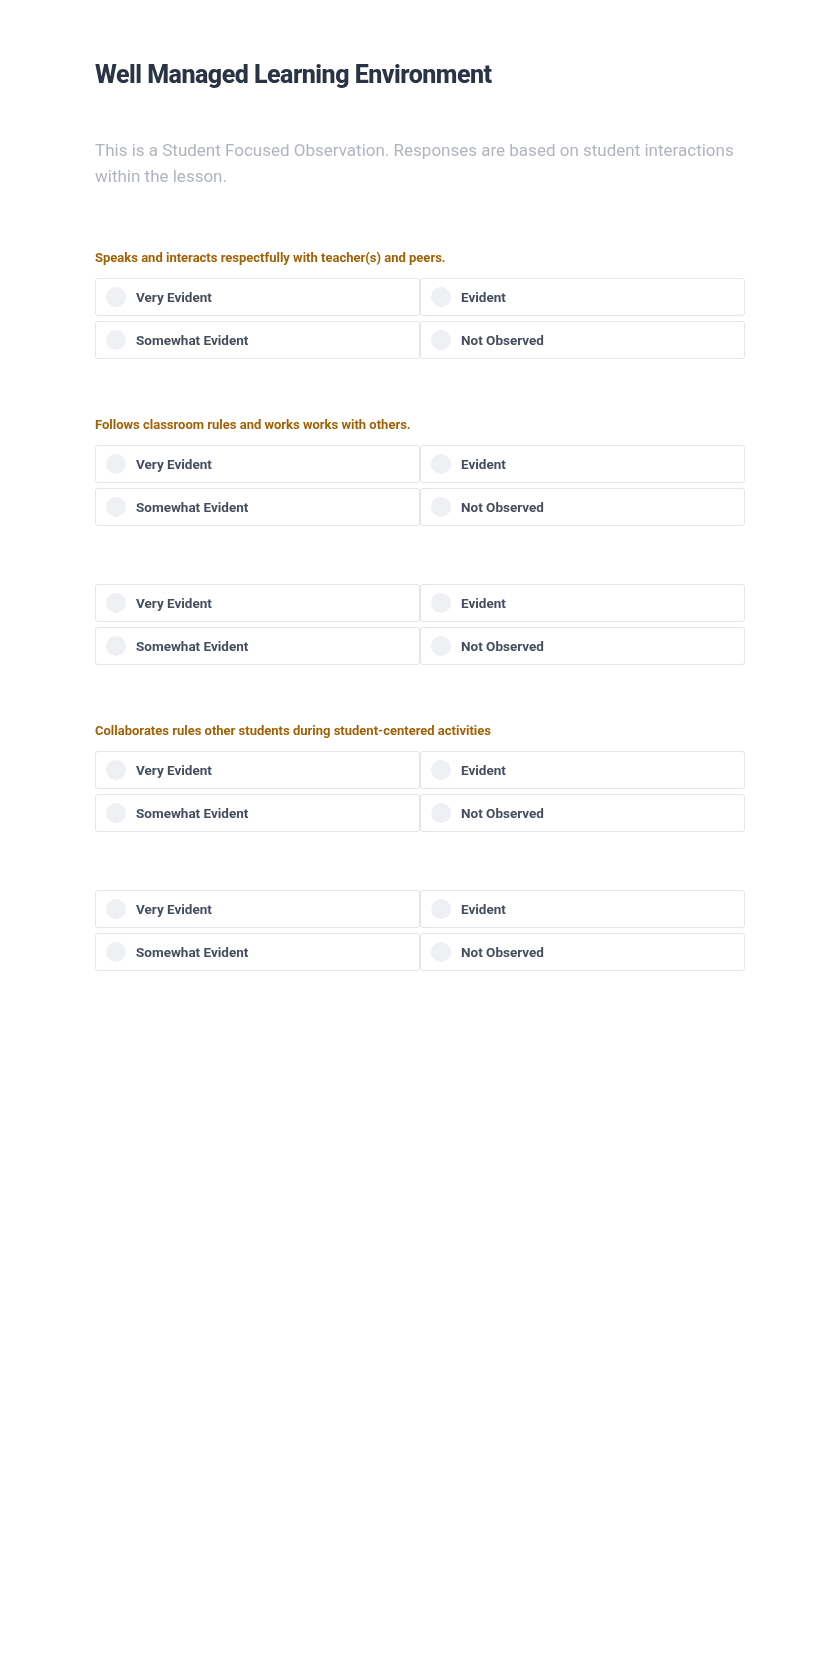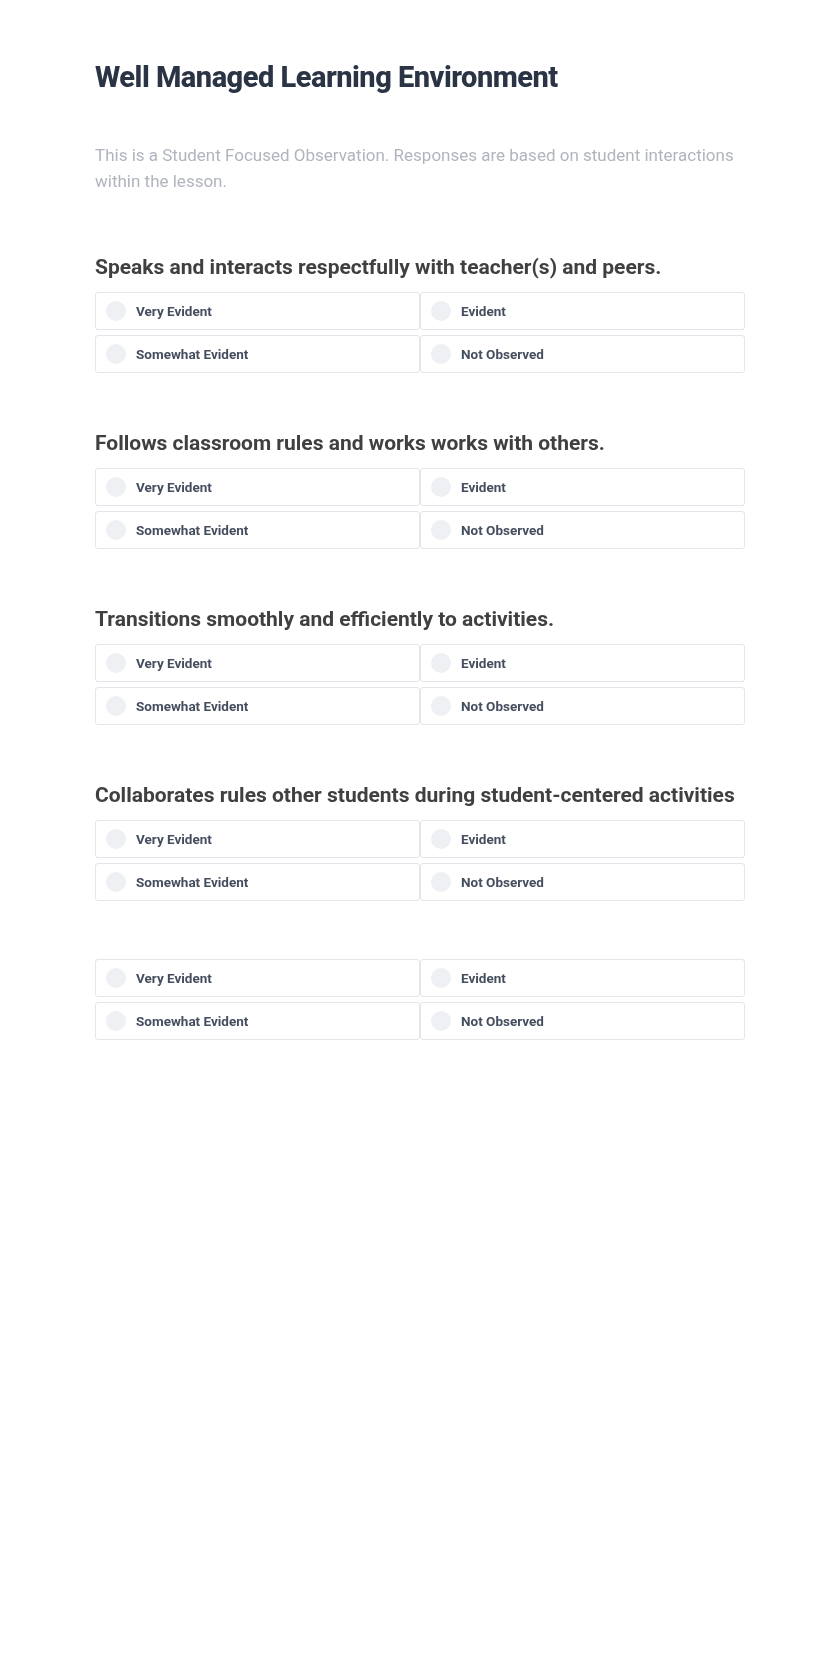--- a/index.html
+++ b/index.html
@@ -7,41 +7,41 @@
       padding: 0;
       box-sizing: border-box;
     }
     body {
       font-family: -apple-system, BlinkMacSystemFont, "Segoe UI", Roboto, "Helvetica Neue", Arial, sans-serif;
       background: #ffffff;
       width: 840px;
       padding: 60px 95px 0 95px;
     }
     .page-title {
-      font-size: 29px;
+      font-size: 25px;
       font-weight: 800;
       color: #2a3444;
       letter-spacing: -0.5px;
       margin-bottom: 6px;
     }
     .page-subtitle {
       font-size: 17px;
       font-weight: 400;
       color: #b0b5bd;
       line-height: 1.55;
       margin-bottom: 60px;
       margin-top: 48px;
     }
     .question-block {
       margin-bottom: 58px;
     }
     .question-text {
-      font-size: 21px;
+      font-size: 13px;
       font-weight: 700;
-      color: #404040;
+      color: #a16207;
       margin-bottom: 13px;
     }
     .option-grid {
       display: grid;
       grid-template-columns: 1fr 1fr;
       gap: 5px 0;
     }
     .option-cell {
       display: flex;
       align-items: center;
@@ -109,21 +109,20 @@
       <span class="option-label">Somewhat Evident</span>
     </div>
     <div class="option-cell">
       <span class="radio-circle"></span>
       <span class="option-label">Not Observed</span>
     </div>
   </div>
 </div>
 
 <div class="question-block">
-  <div class="question-text">Transitions smoothly and efficiently to activities.</div>
   <div class="option-grid">
     <div class="option-cell">
       <span class="radio-circle"></span>
       <span class="option-label">Very Evident</span>
     </div>
     <div class="option-cell">
       <span class="radio-circle"></span>
       <span class="option-label">Evident</span>
     </div>
     <div class="option-cell">

